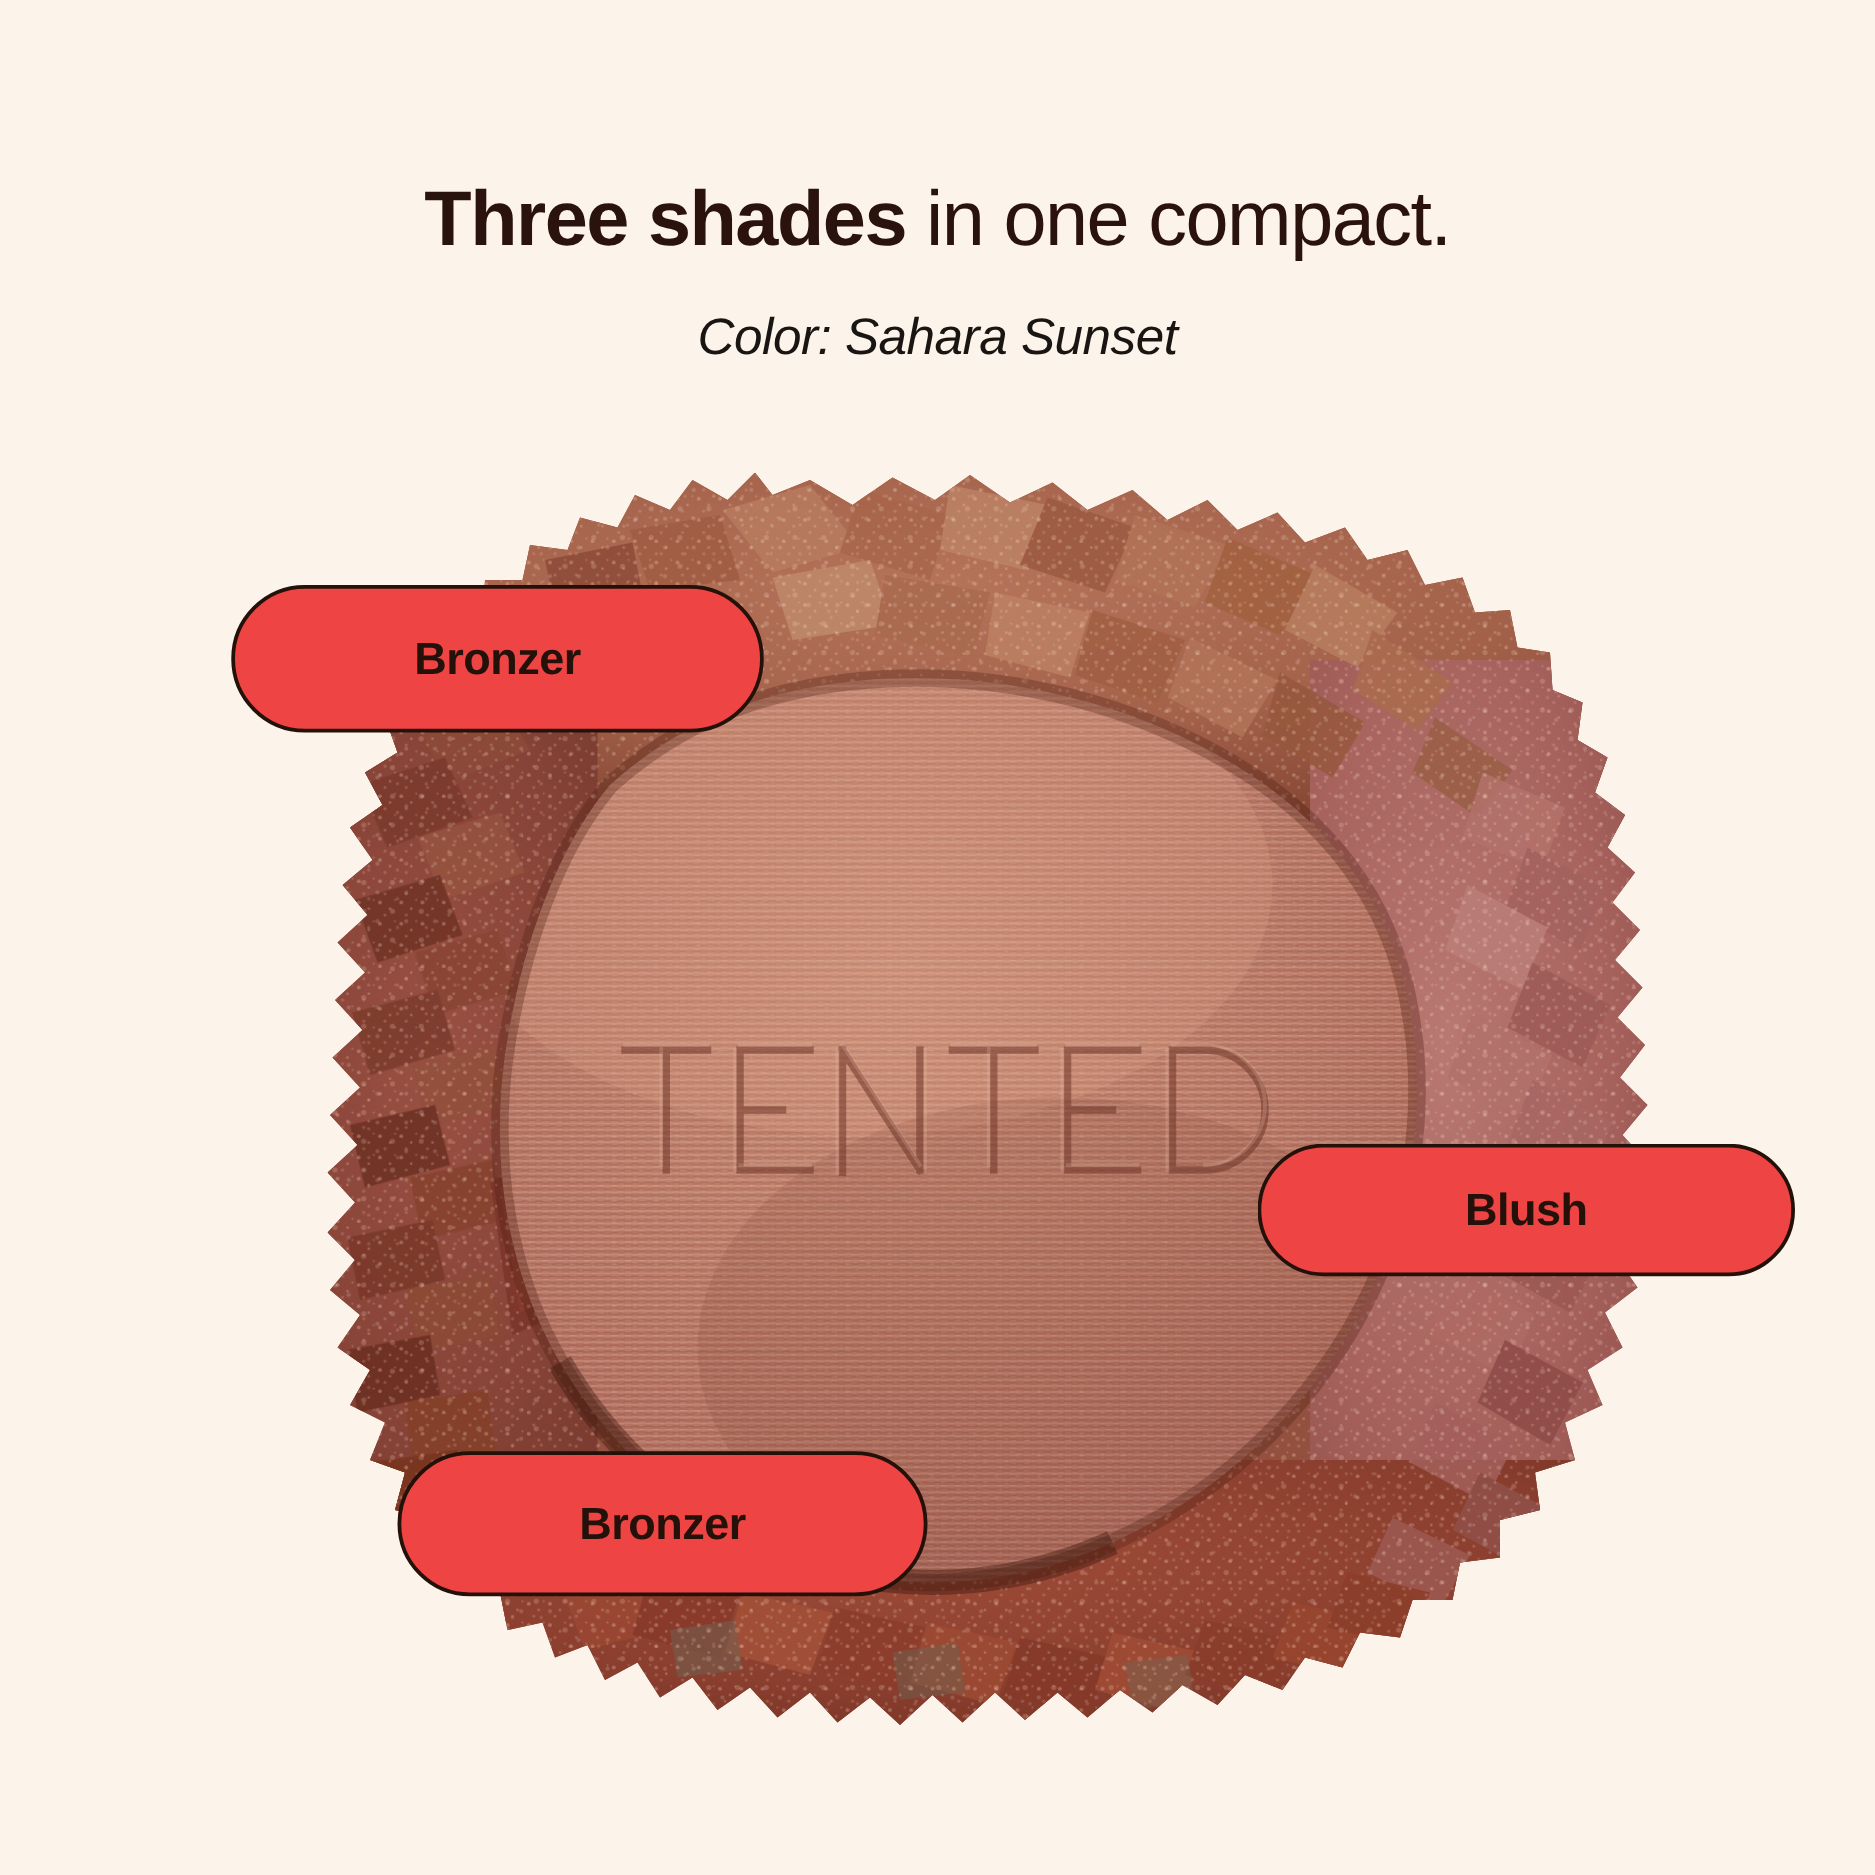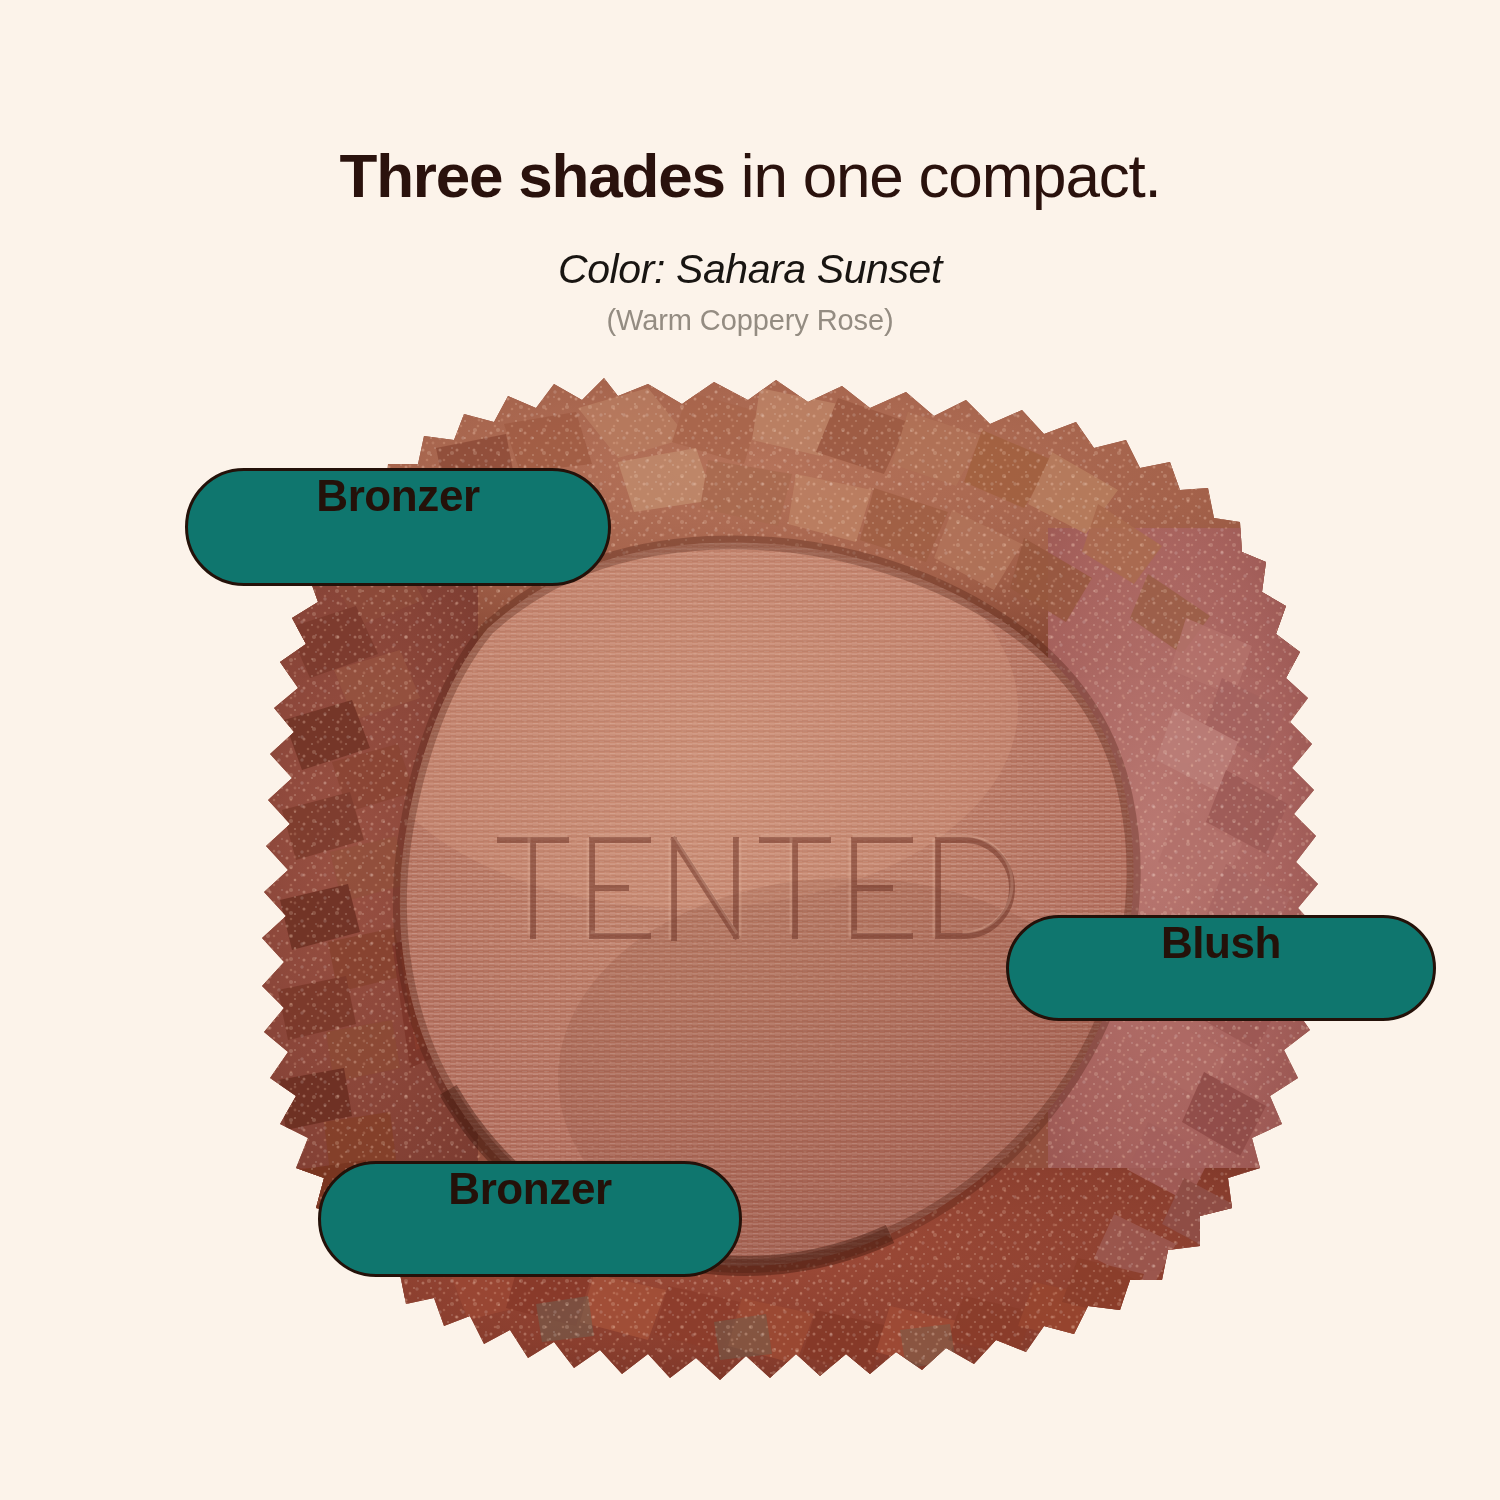--- a/index.html
+++ b/index.html
@@ -71,51 +71,50 @@
     top: 378px;
     width: 1210px;
     height: 1045px;
   }
   #swatch svg { display: block; width: 100%; height: 100%; }
 
   
   .pill {
     position: absolute;
     box-sizing: border-box;
-    background: #0f766e;
+    background: #ef4444;
     border: 3px solid #241109;
     border-radius: 999px;
     display: flex;
-    align-items: flex-start;
+    align-items: center;
     justify-content: center;
     color: #241109;
     font-weight: 700;
     letter-spacing: -0.4px;
-    font-size: 44px;
+    font-size: 36px;
   }
   .pill-bronzer-top {
     left: 185px; top: 468px; width: 426px; height: 118px;
   }
   .pill-blush {
     left: 1006px; top: 915px; width: 430px; height: 106px;
   }
   .pill-bronzer-bottom {
     left: 318px; top: 1161px; width: 424px; height: 116px;
   }
 </style>
 </head>
 <body>
 
 <div id="stage">
 
   <div class="headline"><span class="strong">Three shades</span><span class="light"> in one compact.</span></div>
 
   <div class="colorline">Color: Sahara Sunset</div>
 
-  <div class="colorsub">(Warm Coppery Rose)</div>
 
   <div id="swatch">
     <svg viewBox="0 0 1210 1045" preserveAspectRatio="none" xmlns="http://www.w3.org/2000/svg">
       <defs>
 
         <radialGradient id="gCore" cx="44%" cy="34%" r="78%">
           <stop offset="0%" stop-color="#c5876f"></stop>
           <stop offset="34%" stop-color="#bb7a64"></stop>
           <stop offset="68%" stop-color="#b06a59"></stop>
           <stop offset="100%" stop-color="#9d5a4b"></stop>

